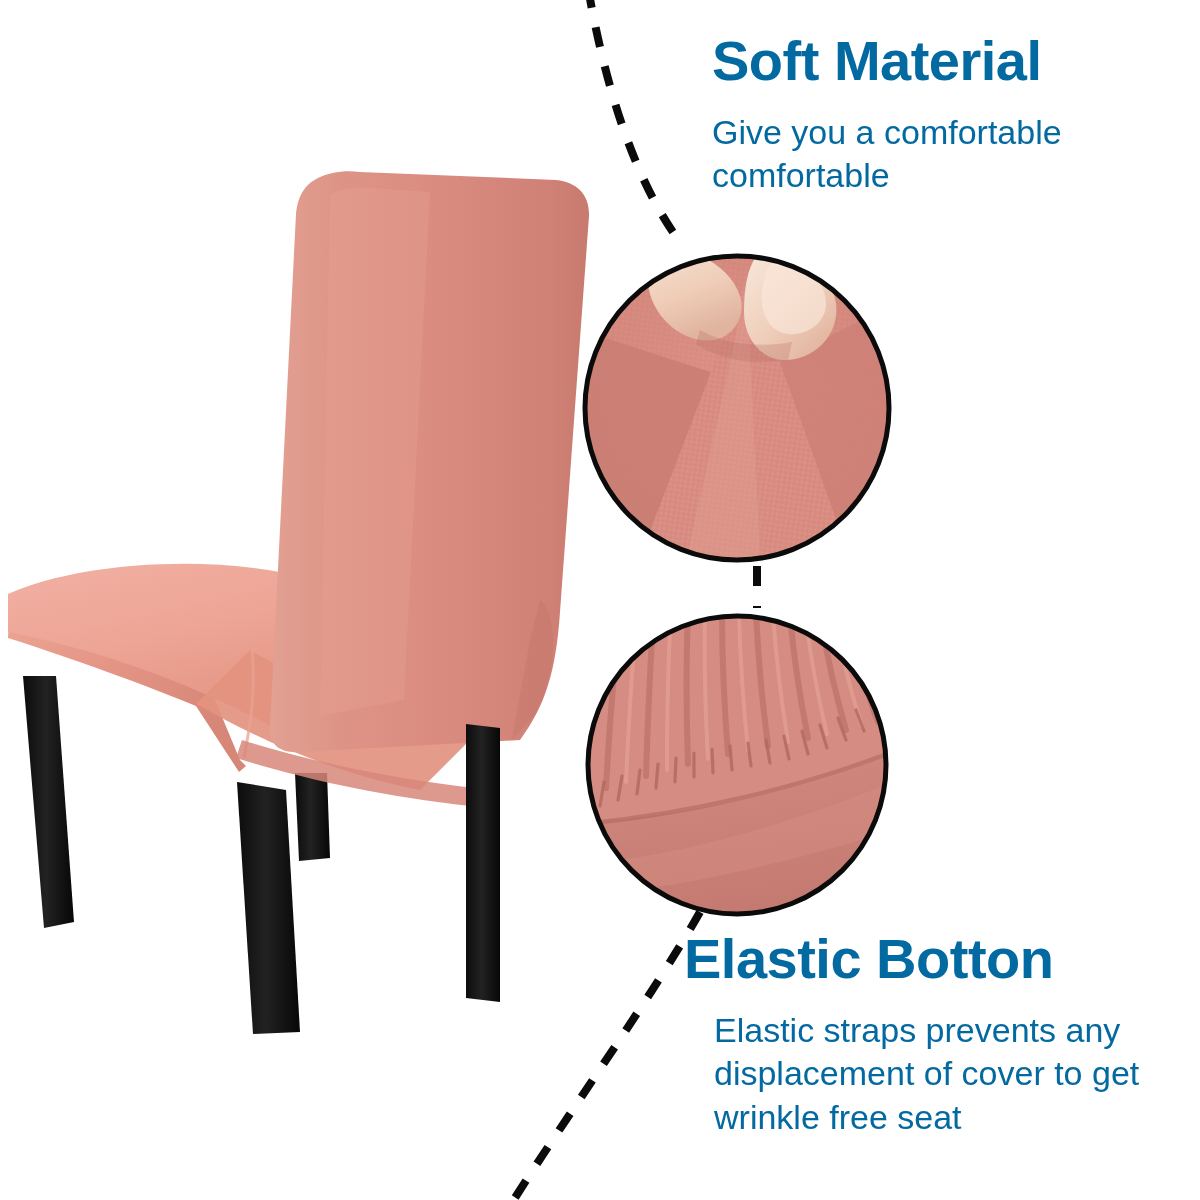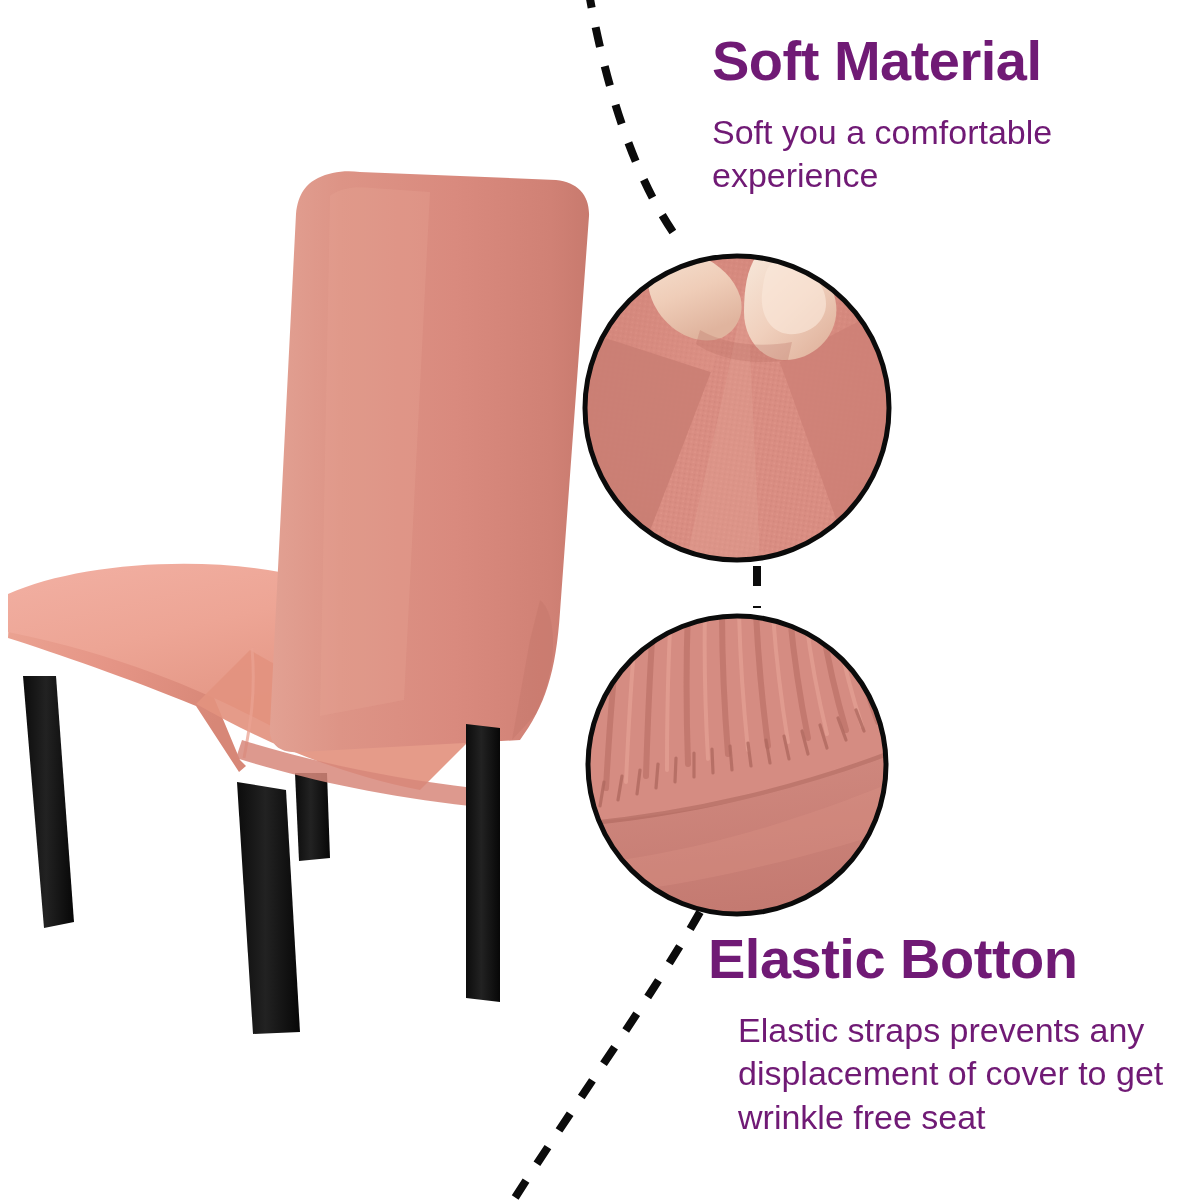--- a/index.html
+++ b/index.html
@@ -29,21 +29,21 @@
     left: 0;
     top: 0;
     width: 1200px;
     height: 1200px;
     pointer-events: none;
   }
 
   
   .feature-block {
     position: absolute;
-    color: #701a75;
+    color: #0369a1;
   }
   .feature-title {
     font-size: 56px;
     font-weight: 700;
     letter-spacing: -0.5px;
     line-height: 1.05;
     margin: 0;
     white-space: nowrap;
   }
   .feature-desc {
@@ -56,21 +56,21 @@
 
   #block-soft-material {
     left: 712px;
     top: 32px;
   }
   #block-soft-material .feature-desc {
     margin-top: 20px;
   }
 
   #block-elastic-bottom {
-    left: 708px;
+    left: 684px;
     top: 930px;
   }
   #block-elastic-bottom .feature-desc {
     margin-top: 20px;
     margin-left: 30px;
   }
 </style>
 </head>
 <body>
 
@@ -311,21 +311,21 @@
         <path d="M 585 826 C 690 816, 800 790, 893 754 L 893 920 L 585 920 Z" fill="url(#gradElasticLower)"></path>
 
         <path d="M 620 860 C 720 846, 820 812, 893 782 L 893 830 C 810 856, 710 882, 620 892 Z" fill="#dd9488" opacity="0.30"></path>
       </g>
       <circle cx="737" cy="765" r="149" fill="none" stroke="#0b0b0b" stroke-width="5"></circle>
     </g>
   </svg>
 
   <div class="feature-block" id="block-soft-material">
     <h2 class="feature-title">Soft Material</h2>
-    <p class="feature-desc">Soft you a comfortable experience</p>
+    <p class="feature-desc">Give you a comfortable comfortable</p>
   </div>
 
   <div class="feature-block" id="block-elastic-bottom">
     <h2 class="feature-title">Elastic Botton</h2>
     <p class="feature-desc">Elastic straps prevents any displacement of cover to get wrinkle free seat</p>
   </div>
 
 </div>
 
 </body></html>

